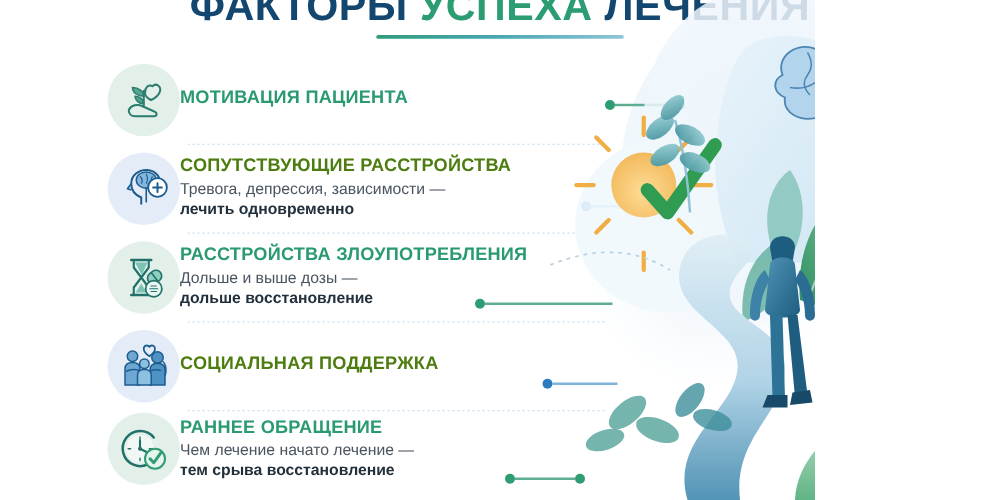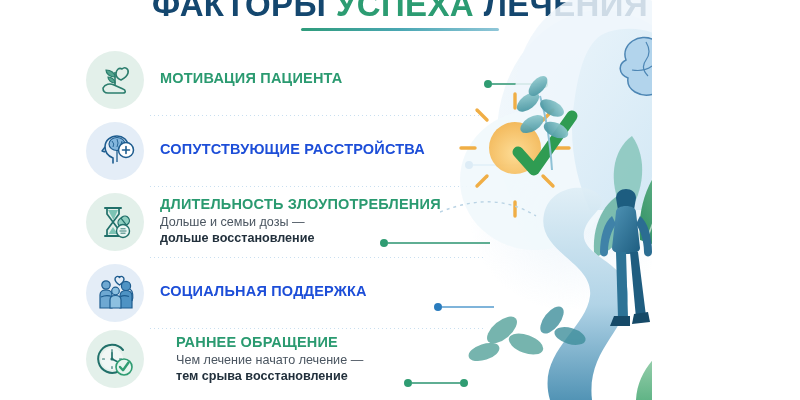--- a/index.html
+++ b/index.html
@@ -28,37 +28,37 @@
   .t-dark{color:#14476f;}
   .t-green{color:#2c9c72;}
   .title-rule{
     position:absolute;left:301px;top:28px;width:198px;height:3px;border-radius:2px;
     background:linear-gradient(90deg,#2f9c7b 0%, #4aa7b3 50%, #8fc6d8 100%);
   }
 
   
   .list{position:absolute;left:86px;top:44px;width:390px;}
   .row{position:relative;height:71px;display:flex;align-items:center;}
-  .row.r5{height:62px;gap:16px;}
+  .row.r5{height:62px;}
   .sep{position:absolute;left:64px;right:-8px;top:0;height:1px;
     background-image:linear-gradient(90deg,#c9dff0 33%, rgba(255,255,255,0) 0%);
     background-size:4px 1px;background-repeat:repeat-x;}
 
   .ic{
     width:58px;height:58px;border-radius:50%;flex:0 0 58px;
     display:flex;align-items:center;justify-content:center;
     position:relative;
   }
   .ic-green{background:#e3f0ea;}
   .ic-blue{background:#e4edf7;}
 
-  .txt{padding-left:16px;}
+  .txt{}
   .hd{font-size:14.5px;font-weight:bold;letter-spacing:0.2px;line-height:1.12;margin-bottom:3px;}
   .hd-green{color:#2a9a70;}
-  .hd-blue{color:#1d4ed8;}
+  .hd-blue{color:#4d7c0f;}
   .sub{font-size:12.6px;color:#4a5560;line-height:1.26;}
   .sub b{color:#22303c;font-weight:bold;}
 
   
   .conn{position:absolute;height:10px;display:flex;align-items:center;}
   .conn .ln{height:2px;flex:1;}
   .conn .dot{width:8px;height:8px;border-radius:50%;flex:0 0 8px;}
   .cg .ln{background:#5fae93;} .cg .dot{background:#2f9c72;}
   .cb .ln{background:#7fb4da;} .cb .dot{background:#2a7cbe;}
 
@@ -129,43 +129,47 @@
           <path d="M12 18 L9 22 L12 23" fill="none" stroke="#1d5c8f" stroke-width="1.4" stroke-linejoin="round"></path>
           <ellipse cx="24" cy="15" rx="8" ry="6.5" fill="#83b6dd" stroke="#1d5c8f" stroke-width="1.2"></ellipse>
           <path d="M19 12 q3 3 1 6 M24 10 q2 4 0 8 M29 12 q-2 3 0 6" fill="none" stroke="#1d5c8f" stroke-width="0.9"></path>
           <path d="M24 21 L24 33" fill="none" stroke="#1d5c8f" stroke-width="1.3"></path>
           <circle cx="33" cy="21" r="7.5" fill="#fff" stroke="#1d5c8f" stroke-width="1.5"></circle>
           <path d="M33 17.5 L33 24.5 M29.5 21 L36.5 21" stroke="#1d5c8f" stroke-width="1.6" stroke-linecap="round"></path>
         </svg>
       </div>
       <div class="txt">
         <div class="hd hd-blue">СОПУТСТВУЮЩИЕ РАССТРОЙСТВА</div>
+        <div class="sub">
+          <span>Тревога, депрессия, зависимости —</span><br>
+          <b>лечить одновременно</b>
+        </div>
       </div>
     </div>
 
     <div class="row">
       <div class="sep"></div>
       <div class="ic ic-green">
         <svg width="44" height="44" viewBox="0 0 44 44">
           <path d="M12 8 L28 8 M12 36 L28 36" stroke="#21706a" stroke-width="2" stroke-linecap="round"></path>
           <path d="M14 8 L14 14 L20 22 L14 30 L14 36 M26 8 L26 14 L20 22 L26 30 L26 36" fill="none" stroke="#21706a" stroke-width="1.7" stroke-linejoin="round"></path>
           <path d="M15 10 L25 10 L20.5 20 Z" fill="#7cc3b4"></path>
           <path d="M15.5 34 L24.5 34 L20 27 Z" fill="#7cc3b4"></path>
           <g transform="rotate(-38 31 22)">
             <rect x="25" y="17" width="12" height="9" rx="4.5" fill="#8ecfc0" stroke="#21706a" stroke-width="1.3"></rect>
             <path d="M31 17 L31 26" stroke="#21706a" stroke-width="1.2"></path>
           </g>
           <circle cx="30" cy="31" r="6.5" fill="#eaf6f3" stroke="#21706a" stroke-width="1.4"></circle>
           <path d="M26.5 31 h7 M27.5 28.8 h5 M27.5 33.2 h5" stroke="#21706a" stroke-width="0.9"></path>
         </svg>
       </div>
       <div class="txt">
-        <div class="hd hd-green">ДЛИТЕЛЬНОСТЬ ЗЛОУПОТРЕБЛЕНИЯ</div>
+        <div class="hd hd-green">РАССТРОЙСТВА ЗЛОУПОТРЕБЛЕНИЯ</div>
         <div class="sub">
-          <span>Дольше и семьи дозы —</span><br>
+          <span>Дольше и выше дозы —</span><br>
           <b>дольше восстановление</b>
         </div>
       </div>
     </div>
 
     <div class="row">
       <div class="sep"></div>
       <div class="ic ic-blue">
         <svg width="44" height="44" viewBox="0 0 44 44">
           <path d="M22 8 C22 5.5 25 4.5 26.5 6.5 C28 4.5 31 5.5 31 8 C31 11 26.5 14 26.5 14 C26.5 14 22 11 22 8 Z" fill="none" stroke="#1d5c8f" stroke-width="1.4" stroke-linejoin="round"></path>

